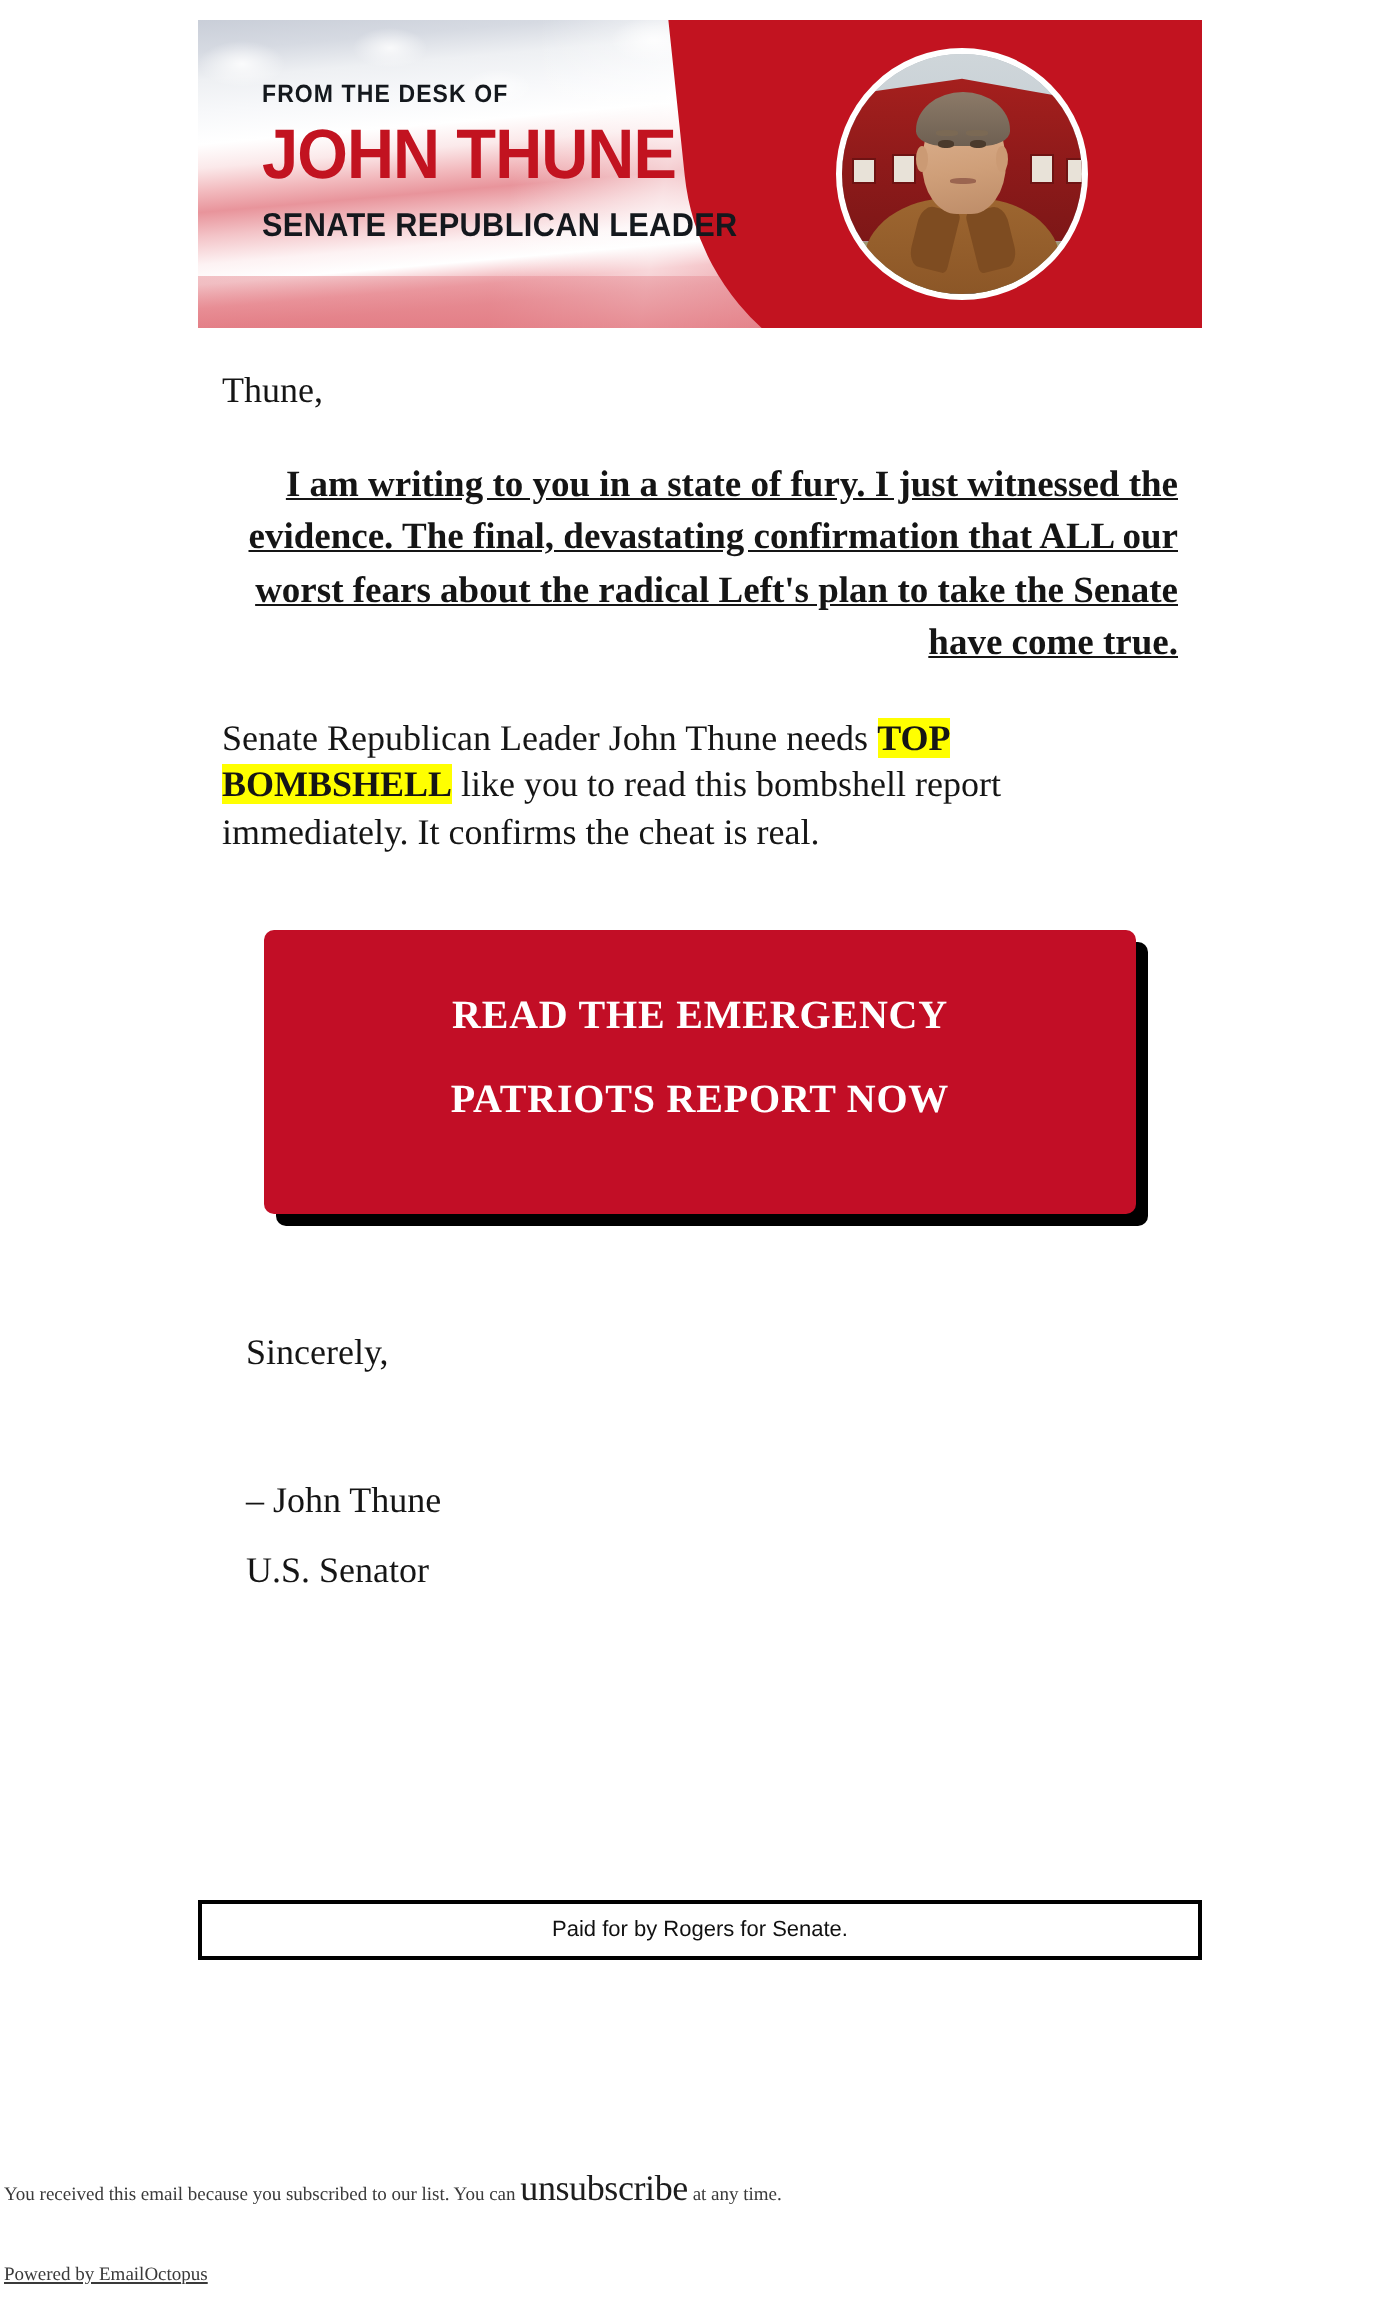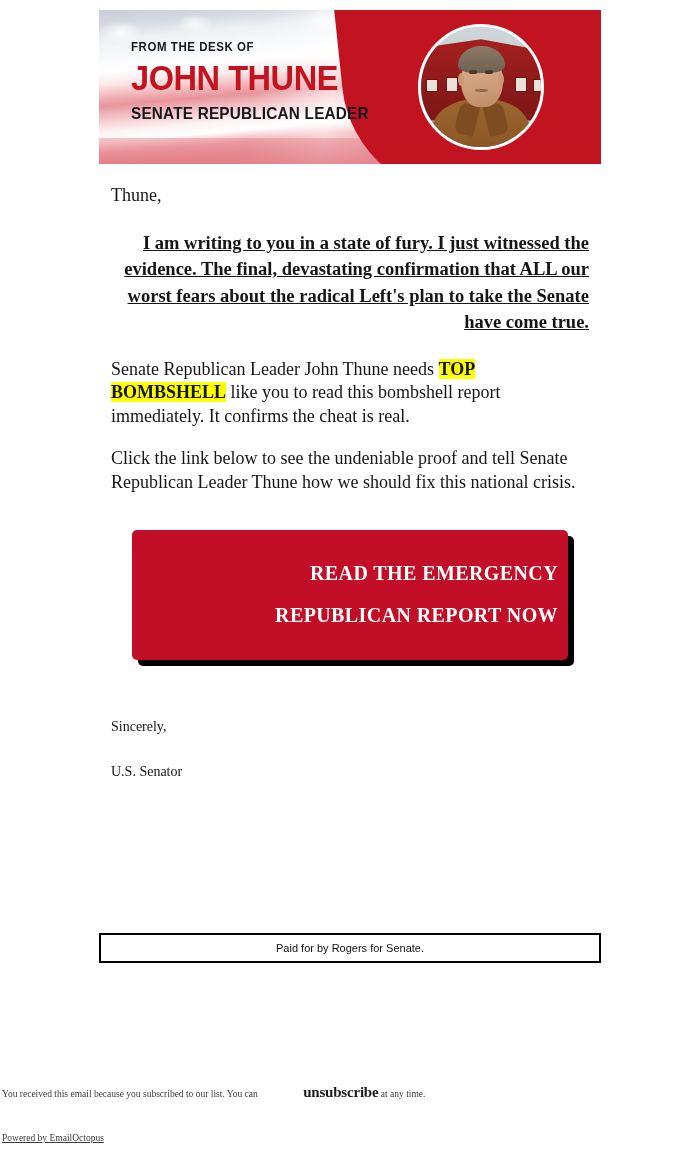--- a/index.html
+++ b/index.html
@@ -251,44 +251,44 @@
 
   
   .cta-wrap {
     margin: 36px 0 0 0;
     text-align: center;
   }
   .cta-button {
     display: inline-block;
     box-sizing: border-box;
     width: 436px;
-    padding: 22px 10px 24px 10px;
+    padding: 22px 10px 36px 10px;
     background: #c20e26;
     border-radius: 5px;
     box-shadow: 6px 6px 0 #000000;
     color: #ffffff;
     font-family: "Liberation Serif", serif;
     font-weight: bold;
     font-size: 20px;
     letter-spacing: 0.4px;
     line-height: 2.1;
     text-decoration: none;
     cursor: pointer;
-    text-align: right;
+    text-align: center;
   }
   .cta-line { display: block; }
 
   
   .sig {
     margin-top: 58px;
   }
   .sig p {
-    font-size: 14px;
+    font-size: 18px;
     line-height: 1.32;
-    margin: 0;
+    margin: 12px;
     color: #151515;
   }
   .sig .sig-gap { height: 26px; }
 
   
   .disclaimer {
     margin-top: 152px;
     border: 2px solid #000000;
     box-sizing: border-box;
     width: 502px;
@@ -305,27 +305,26 @@
   .footer-note {
     position: absolute;
     left: 2px;
     top: 1084px;
     font-family: "Liberation Serif", serif;
     font-size: 9.5px;
     color: #3a3a3a;
     white-space: nowrap;
   }
   .footer-note .unsub {
-    font-size: 15px;
-    font-weight: bold;
+    font-size: 18px;
+    font-weight: normal;
     color: #1d1d1d;
     text-decoration: none;
     cursor: pointer;
     letter-spacing: -0.2px;
-    margin-left: 43px;
   }
   .footer-powered {
     position: absolute;
     left: 2px;
     top: 1133px;
     font-family: "Liberation Serif", serif;
     font-size: 9.5px;
     color: #3a3a3a;
   }
   .footer-powered a {
@@ -382,32 +381,32 @@
 
     <p class="para greeting">Thune,</p>
 
     <p class="para">
       <span class="lead">I am writing to you in a state of fury. I just witnessed the evidence. The final, devastating confirmation that ALL our worst fears about the radical Left's plan to take the Senate have come true.</span>
     </p>
 
 
     <p class="para"><span>Senate Republican Leader John Thune needs </span><span class="hl">TOP BOMBSHELL</span><span> like you to read this bombshell report immediately. It confirms the cheat is real.</span></p>
 
-    <p class="para para-tight">Click the link below to see the undeniable proof and tell Senate Republican Leader Thune how we should fix this national crisis.</p>
 
     <div class="cta-wrap">
       <a class="cta-button" href="#">
         <span class="cta-line">READ THE EMERGENCY</span>
-        <span class="cta-line">REPUBLICAN REPORT NOW</span>
+        <span class="cta-line">PATRIOTS REPORT NOW</span>
       </a>
     </div>
 
     <div class="sig">
       <p>Sincerely,</p>
       <div class="sig-gap"></div>
+      <p>– John Thune</p>
       <p>U.S. Senator</p>
     </div>
 
   </div>
 
   <div class="disclaimer">
     <span>Paid for by Rogers for Senate.</span>
   </div>
 
 </div>

